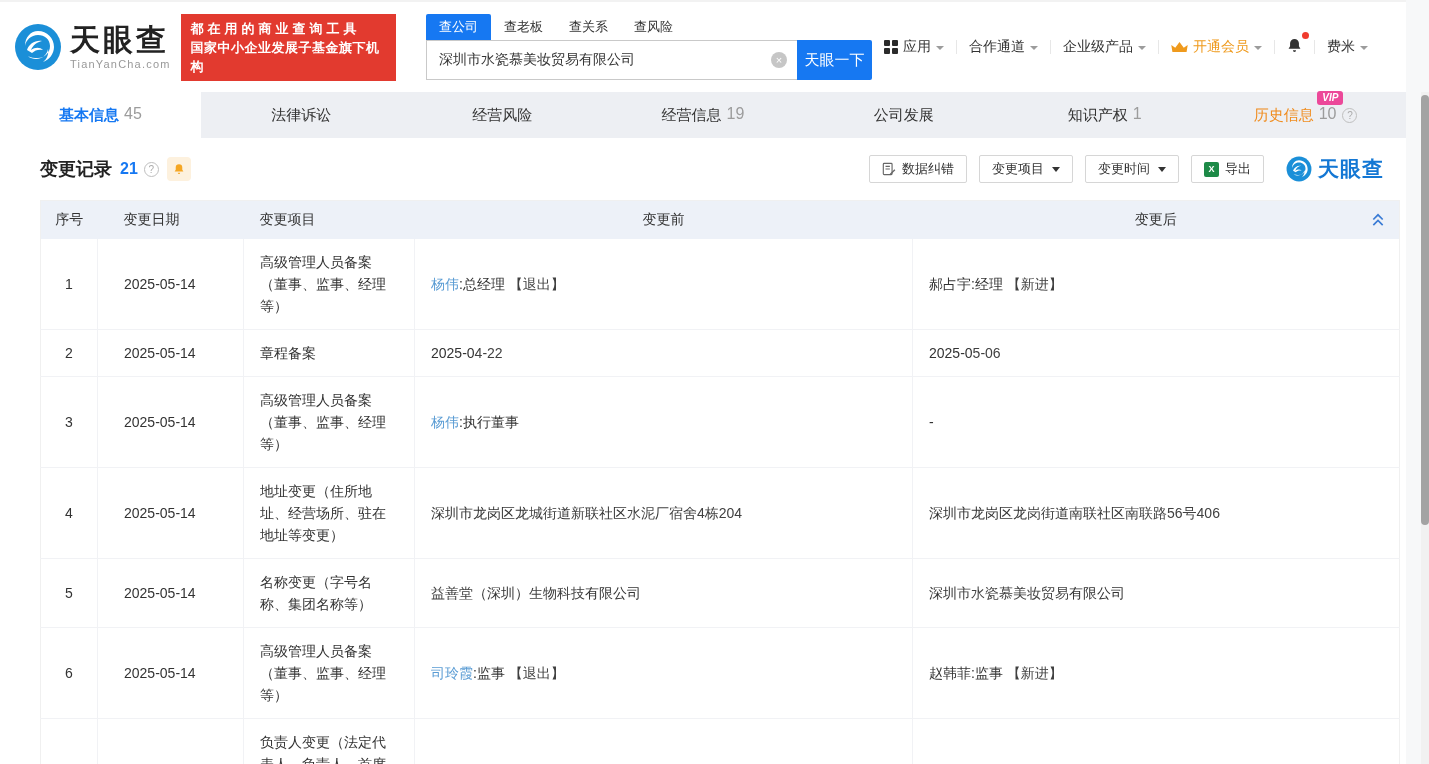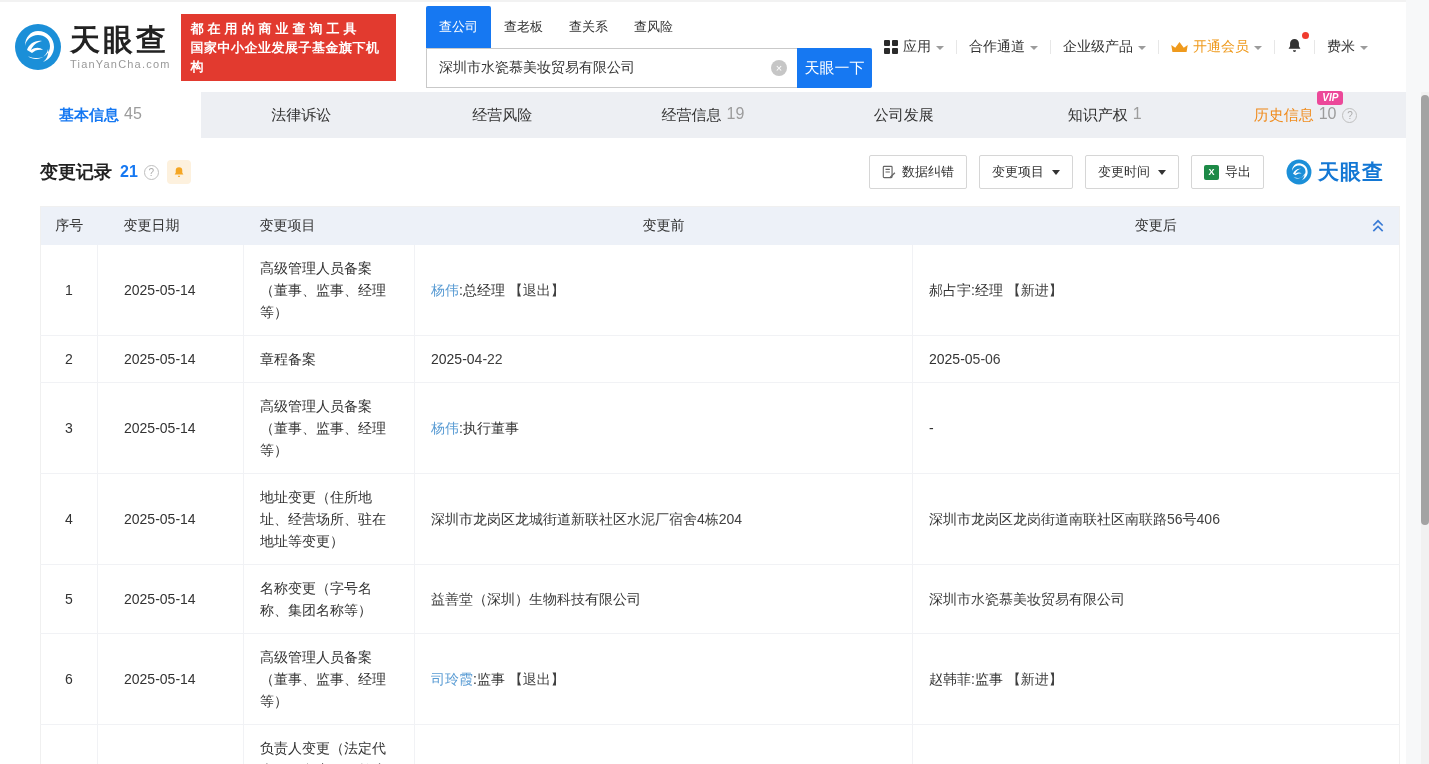--- a/index.html
+++ b/index.html
@@ -15,21 +15,21 @@
   .logo-texts { display:flex; flex-direction:column; line-height:1.1; }
   .logo-title { font-size:30px; font-weight:700; color:#222; letter-spacing:3px; }
   .logo-domain { font-size:11px; color:#999; letter-spacing:1.2px; margin-top:2px; }
   .red-banner { margin-left:10px; background:#e23a2f; color:#fff; font-weight:700;
     font-size:13px; padding:5px 10px; line-height:19px; }
   .red-banner .l1 { letter-spacing:4px; }
   .red-banner .l2 { letter-spacing:0.5px; }
 
   .search-area { margin-left:30px; width:462px; }
   .search-tabs { display:flex; font-size:13px; }
-  .search-tab { padding:12px 13px; cursor:pointer; color:#333;text-align:center; }
+  .search-tab { padding:4px 13px; cursor:pointer; color:#333;text-align:center; }
   .search-tab.active { background:#1678f2; color:#fff; border-radius:2px 2px 0 0; }
   .search-row { display:flex; height:40px; }
   .search-box { position:relative; flex:1; }
   .search-box input { width:100%; height:100%; border:1px solid #c9c9c9; border-right:none;
     font-size:14px; color:#333; padding:0 36px 0 12px; outline:none;
     font-family:"Liberation Sans","DejaVu Sans",sans-serif; }
   .clear-btn { position:absolute; right:10px; top:12px; width:16px; height:16px; border-radius:50%;
     background:#c6c6c6; color:#fff; font-size:11px; line-height:16px; text-align:center; cursor:pointer; }
   .search-btn { width:75px; background:#1678f2; color:#fff; font-size:15px; border:none;
     cursor:pointer; border-radius:0 2px 2px 0; font-family:"Liberation Sans","DejaVu Sans",sans-serif; }
@@ -58,21 +58,21 @@
   .help-circle { width:15px; height:15px; border:1px solid #bfbfbf; border-radius:50%; color:#ababab;
     font-size:10px; line-height:13px; text-align:center; margin-left:6px; cursor:pointer; font-weight:400; }
 
   
   .section-header { display:flex; align-items:center; padding:17px 22px 13px 40px; }
   .section-title { font-size:18px; font-weight:700; color:#222; }
   .section-count { font-size:16px; font-weight:700; color:#1678f2; margin-left:8px; }
   .bell-badge { width:24px; height:24px; background:#fdf1de; border-radius:4px; margin-left:8px;
     display:flex; align-items:center; justify-content:center; cursor:pointer; }
   .section-actions { margin-left:auto; display:flex; align-items:center; gap:12px; }
-  .act-btn { height:34px; display:flex; align-items:center; gap:6px; padding:0 12px;
+  .act-btn { height:28px; display:flex; align-items:center; gap:6px; padding:0 12px;
     border:1px solid #d6d6d6; border-radius:2px; background:#fff; font-size:13px; color:#333; cursor:pointer; }
   .caret-solid { width:0; height:0; border-left:4px solid transparent; border-right:4px solid transparent;
     border-top:5px solid #333; margin-left:2px; }
   .excel-icon { width:15px; height:15px; background:#1d8a47; border-radius:2px; color:#fff;
     font-size:9px; font-weight:700; line-height:15px; text-align:center; }
   .footer-logo { display:flex; align-items:center; gap:6px; margin-left:10px; cursor:pointer; }
   .footer-logo .logo-name { font-size:21px; font-weight:700; color:#1377d4; letter-spacing:1px; }
 
   
   table.change-table { width:1360px; margin:4px 6px 0 40px; border-collapse:collapse; table-layout:fixed;

